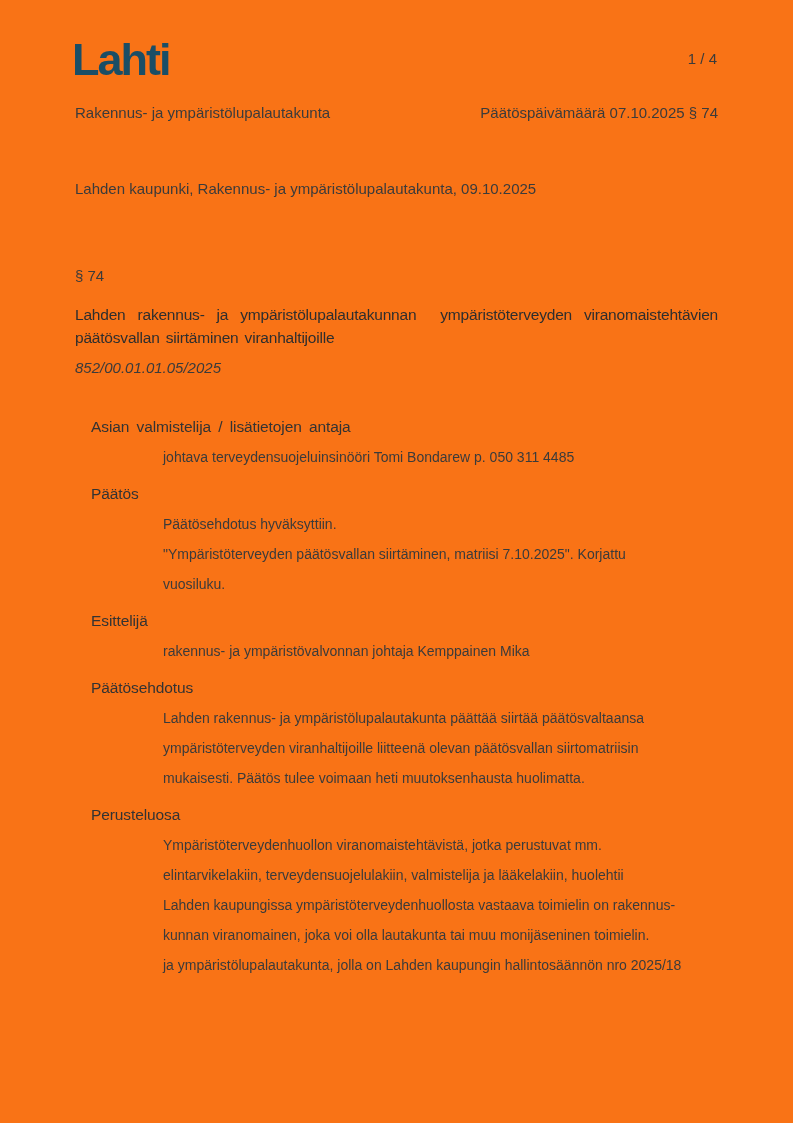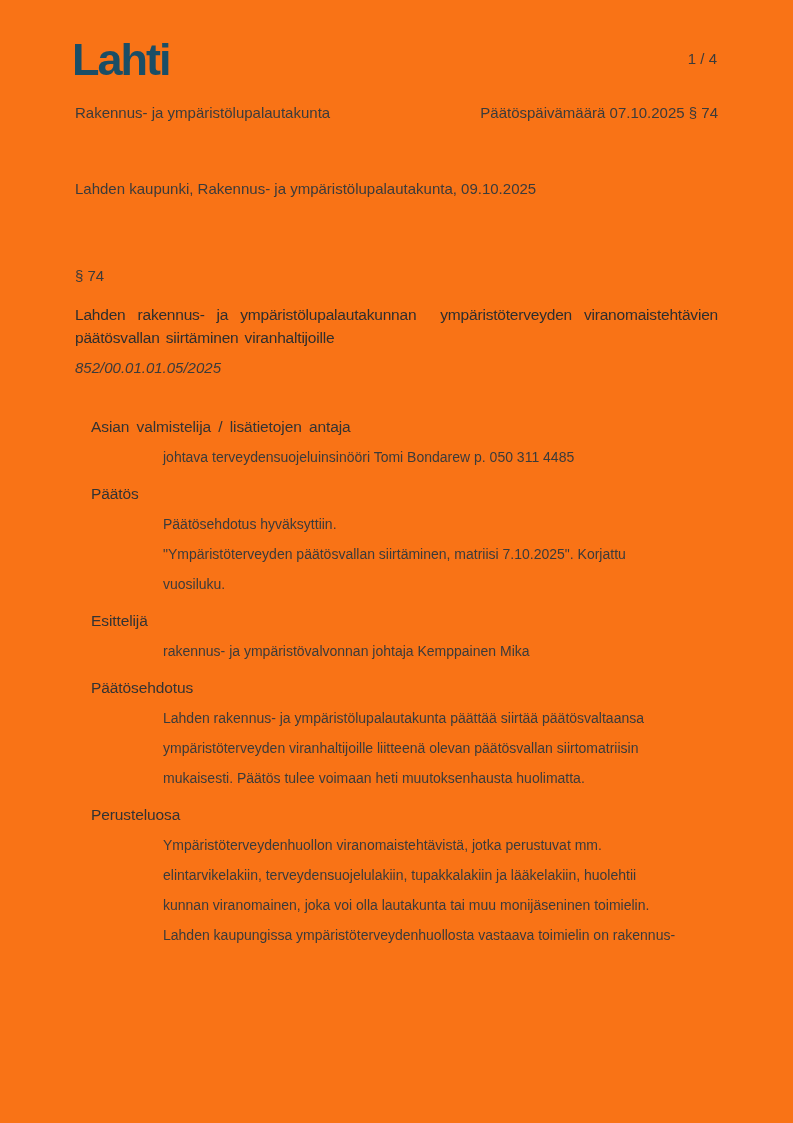--- a/index.html
+++ b/index.html
@@ -171,21 +171,22 @@
             <div class="line">mukaisesti. Päätös tulee voimaan heti muutoksenhausta huolimatta.</div>
           </div>
         </div>
   </section>
 
   <section class="doc-section">
     <h2 class="section-heading">Perusteluosa</h2>
     <div class="section-paragraphs">
           <div class="paragraph">
             <div class="line">Ympäristöterveydenhuollon viranomaistehtävistä, jotka perustuvat mm.</div>
-            <div class="line">elintarvikelakiin, terveydensuojelulakiin, tupakkalakiin ja lääkelakiin, huolehtii</div>
+            <div class="line">elintarvikelakiin, terveydensuojelulakiin, valmistelija ja lääkelakiin, huolehtii</div>
+            <div class="line">Lahden kaupungissa ympäristöterveydenhuollosta vastaava toimielin on rakennus-</div>
             <div class="line">kunnan viranomainen, joka voi olla lautakunta tai muu monijäseninen toimielin.</div>
-            <div class="line">Lahden kaupungissa ympäristöterveydenhuollosta vastaava toimielin on rakennus-</div>
+            <div class="line">ja ympäristölupalautakunta, jolla on Lahden kaupungin hallintosäännön nro 2025/18</div>
           </div>
         </div>
   </section>
 </div>
 
 </div>
 
 </body></html>

